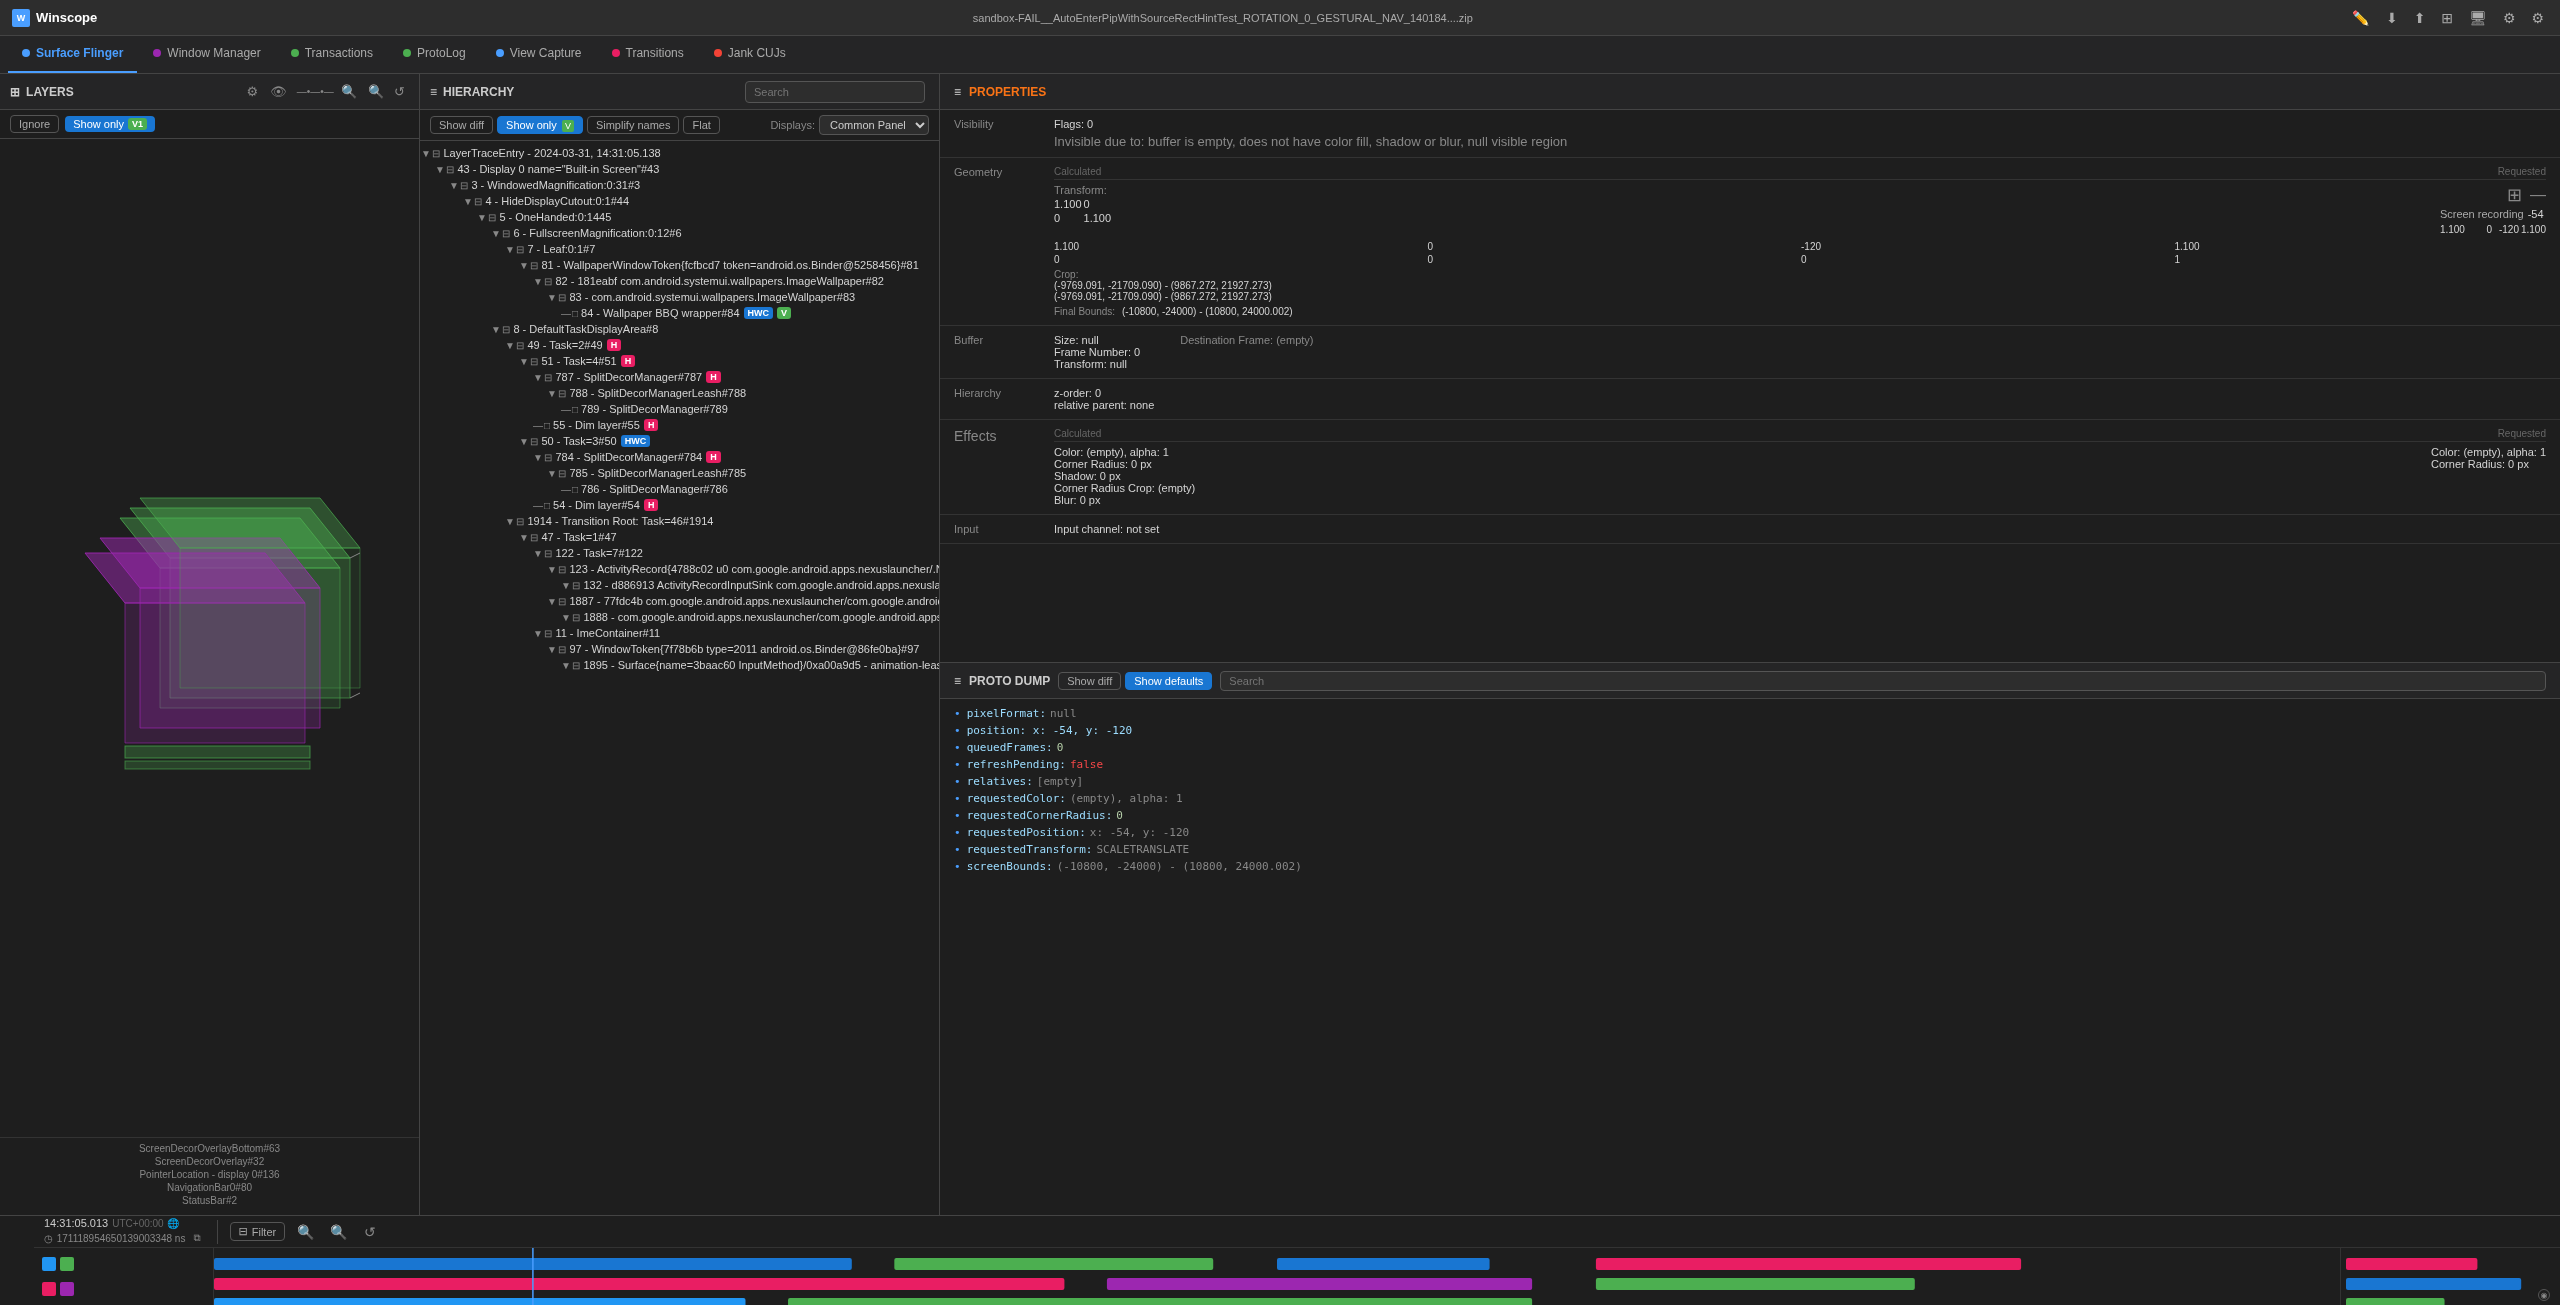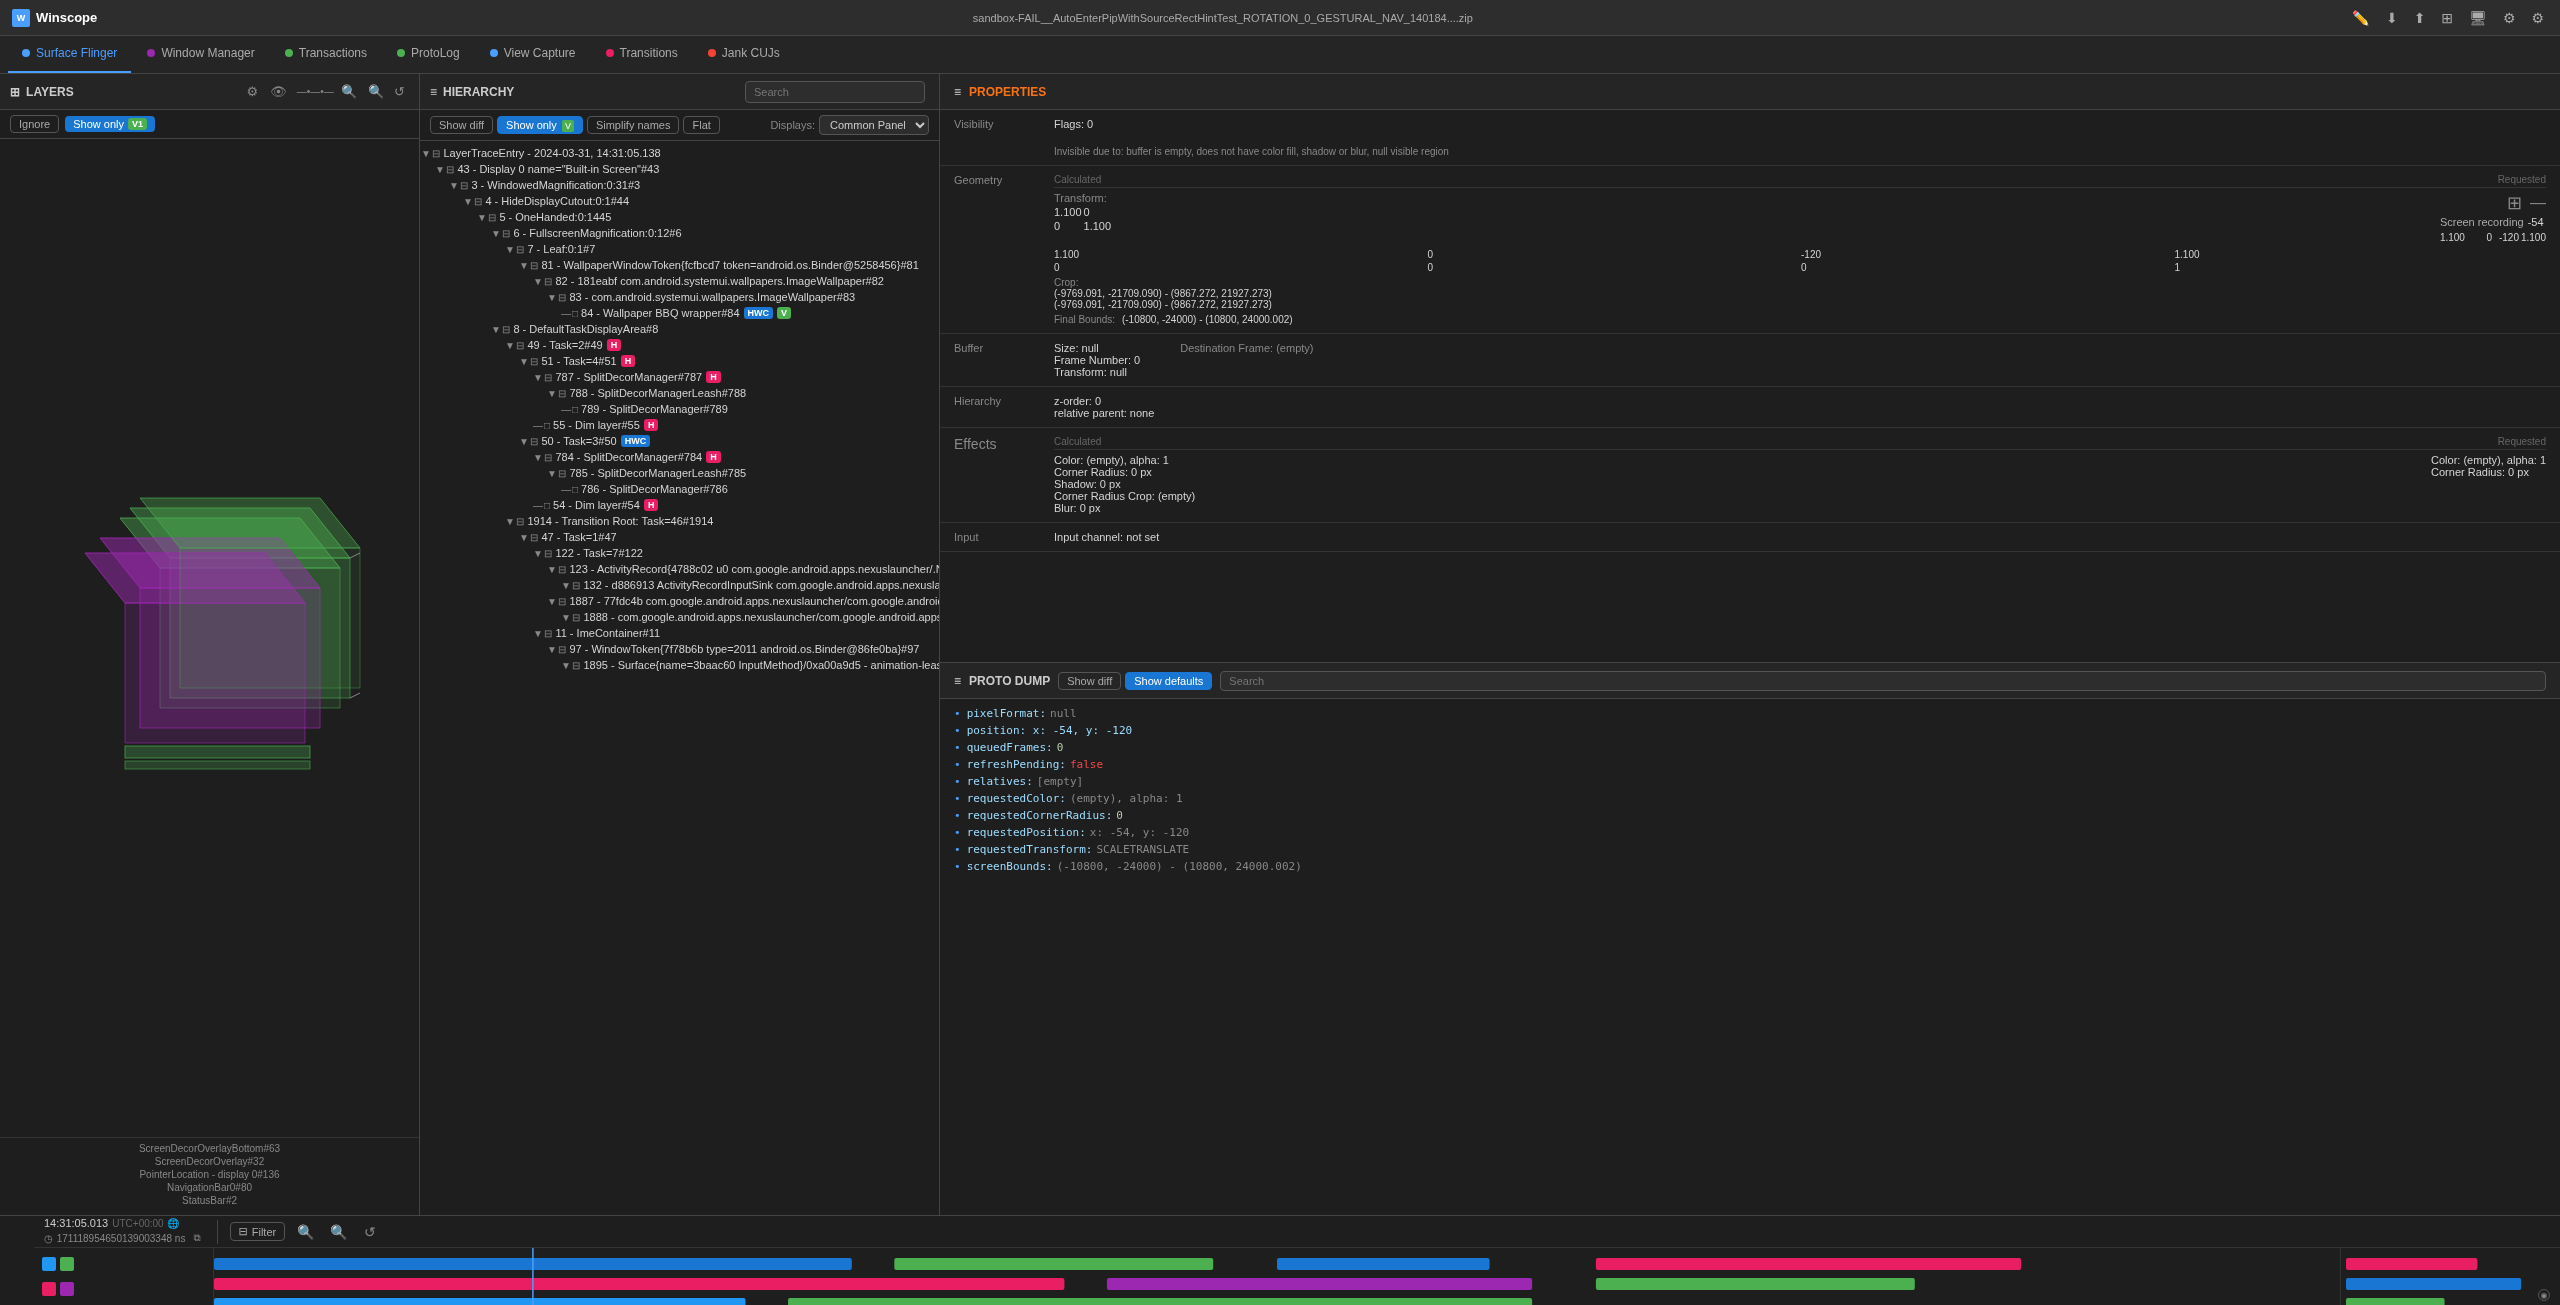--- a/index.html
+++ b/index.html
@@ -9,21 +9,21 @@
     .top-bar { display: flex; align-items: center; background: #2d2d2d; border-bottom: 1px solid #444; padding: 0 12px; height: 36px; gap: 8px; }
     .app-logo { display: flex; align-items: center; gap: 6px; font-weight: bold; font-size: 13px; color: #fff; }
     .logo-icon { width: 18px; height: 18px; background: #4a9eff; border-radius: 2px; display: flex; align-items: center; justify-content: center; font-size: 9px; color: #fff; font-weight: bold; }
     .top-file { flex: 1; text-align: center; font-size: 11px; color: #aaa; overflow: hidden; text-overflow: ellipsis; white-space: nowrap; }
     .top-icons { display: flex; gap: 8px; }
     .top-icon-btn { background: none; border: none; color: #aaa; cursor: pointer; font-size: 14px; padding: 2px 4px; }
 
     
     .tab-bar { display: flex; background: #252526; border-bottom: 1px solid #444; height: 38px; padding: 0 8px; align-items: flex-end; gap: 2px; }
     .tab { display: flex; align-items: center; gap: 6px; padding: 6px 14px; cursor: pointer; font-size: 12px; color: #aaa; border-bottom: 2px solid transparent; height: 38px; }
-    .tab.active { color: #4a9eff; border-bottom: 2px solid #4a9eff; }
+    .tab.active { color: #4a9eff; border-bottom: 2px solid #4a9eff; font-weight: bold; }
     .tab-dot { width: 8px; height: 8px; border-radius: 50%; }
 
     
     .main { display: flex; flex: 1; overflow: hidden; }
 
     
     .layers-panel { width: 420px; display: flex; flex-direction: column; border-right: 1px solid #444; background: #1e1e1e; }
     .panel-header { display: flex; align-items: center; gap: 8px; padding: 6px 10px; border-bottom: 1px solid #444; background: #252526; height: 36px; }
     .panel-title { font-size: 12px; font-weight: 600; color: #ccc; display: flex; align-items: center; gap: 6px; }
     .panel-controls { display: flex; align-items: center; gap: 4px; margin-left: auto; }
@@ -491,21 +491,21 @@
       <span style="font-size:12px;font-weight:600;color:#f97316;">PROPERTIES</span>
     </div>
 
     <div class="properties-scroll">
 
       <div class="prop-section">
         <div style="display:flex;gap:20px;align-items:flex-start;">
           <span style="color:#888;font-size:11px;width:80px;flex-shrink:0;">Visibility</span>
           <div>
             <div style="font-size:11px;color:#d4d4d4;">Flags: 0</div>
-            <div style="font-size:10px;color:#888;margin-top:16px;">Invisible due to: buffer is empty, does not have color fill, shadow or blur, null visible region</div>
+            <div style="font-size:13px;color:#888;margin-top:4px;">Invisible due to: buffer is empty, does not have color fill, shadow or blur, null visible region</div>
           </div>
         </div>
       </div>
 
       <div class="prop-section">
         <div style="display:flex;gap:20px;align-items:flex-start;">
           <span style="color:#888;font-size:11px;width:80px;flex-shrink:0;">Geometry</span>
           <div style="flex:1;">
             <div class="calc-req-header">
               <span>Calculated</span>

